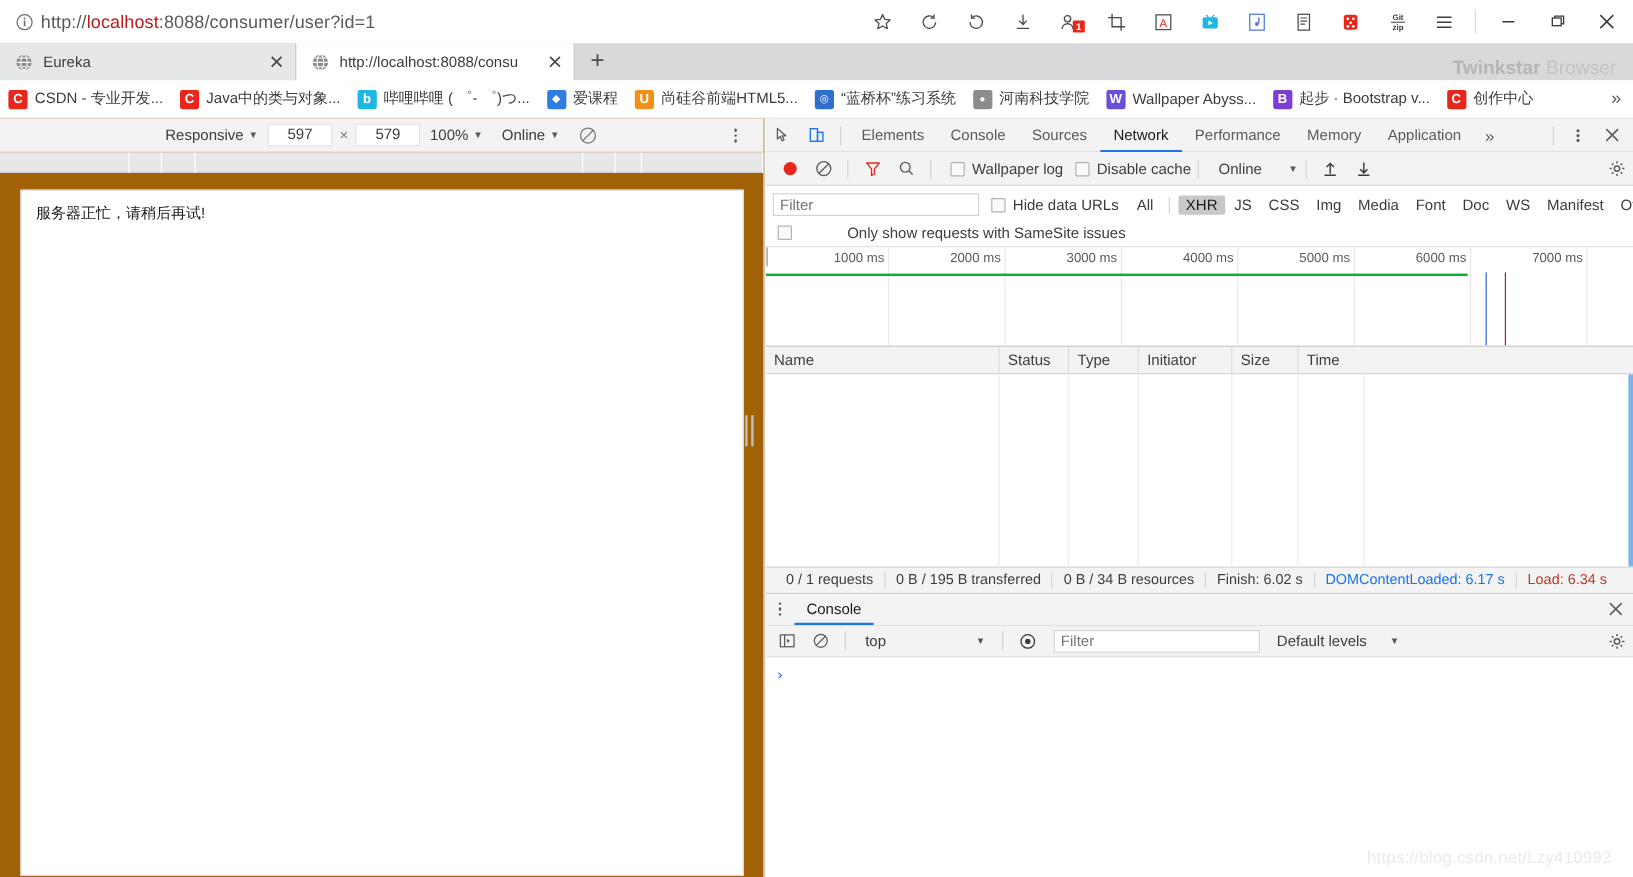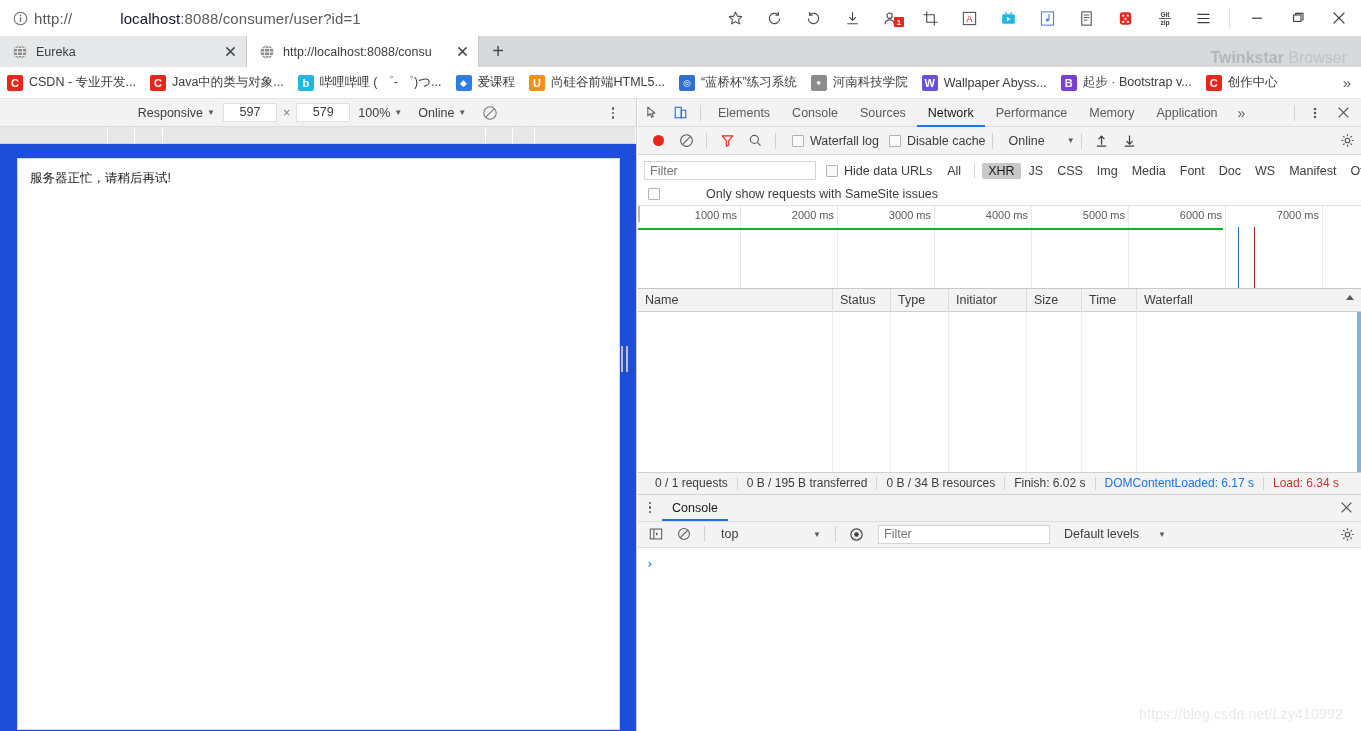--- a/index.html
+++ b/index.html
@@ -18,21 +18,21 @@
     background: #ffffff; display: flex; align-items: center;
   }
   .nav-info-icon {
     width: 28px; margin-left: 6px; display: flex;
     align-items: center; justify-content: center;
   }
   .url-text {
     font-size: 15px; color: #5a5a5a; letter-spacing: .1px;
     white-space: nowrap; flex: 0 0 auto;
   }
-  .url-text b { color: #0f172a; font-weight: 400; padding-left: 48px; }
+  .url-text b { color: #b91c1c; font-weight: 400; }
   .nav-spacer { flex: 1 1 auto; }
   .nav-icons { display: flex; align-items: center; gap: 0px; padding-right: 2px; }
   .nicon {
     width: 39px; height: 36px; display: flex; align-items: center;
     justify-content: center; position: relative; color: #4a4a4a;
   }
   .nicon svg { display: block; }
   .win-sep { width: 1px; height: 20px; background: #dcdcdc; margin: 0 6px; }
   .wbtn { width: 41px; height: 36px; display: flex; align-items: center; justify-content: center; color: #3c3c3c; }
   .badge {
@@ -83,21 +83,21 @@
     width: 16px; height: 16px; margin-right: 6px; flex: 0 0 16px;
     display: flex; align-items: center; justify-content: center;
     font-size: 11px; font-weight: bold; border-radius: 2px; color: #fff;
   }
   .bm-label { font-size: 12.5px; color: #3b3b3b; }
   .bm-overflow { margin-left: auto; padding-right: 10px; color: #555; font-size: 15px; }
 
   
   .device-pane {
     position: absolute; left: 0; top: 99px; width: 637px; height: 632px;
-    background: #1d4ed8; border-right: 1px solid #cfcfcf;
+    background: #a16207; border-right: 1px solid #cfcfcf;
   }
   .device-toolbar {
     height: 28px; background: #f3f3f3; border-bottom: 1px solid #dcdcdc;
     display: flex; align-items: center; justify-content: center; position: relative;
   }
   .dt-inner { display: flex; align-items: center; gap: 0px; }
   .dt-item {
     font-size: 12.5px; color: #3c3c3c; padding: 0 8px;
     display: flex; align-items: center; gap: 4px; white-space: nowrap;
   }
@@ -576,21 +576,21 @@
       </div>
       <div class="dt-ico-btn">
         <svg width="15" height="15" viewBox="0 0 16 16">
             <circle cx="6.8" cy="6.8" r="4.3" fill="none" stroke="#5a5a5a" stroke-width="1.2"></circle>
             <path d="M10 10l3.4 3.4" stroke="#5a5a5a" stroke-width="1.2"></path>
           </svg>
       </div>
       <div class="dt-vsep"></div>
       <div class="tb-group">
         <span class="chk"></span>
-        <span class="tb-label">Waterfall log</span>
+        <span class="tb-label">Wallpaper log</span>
       </div>
       <div class="tb-group">
         <span class="chk"></span>
         <span class="tb-label">Disable cache</span>
       </div>
       <div class="dt-vsep"></div>
       <div class="sel-online">
         <span>Online</span>
         <span class="dt-caret">▼</span>
       </div>
@@ -672,21 +672,20 @@
       <div class="ov-load" style="left:616px"></div>
     </div>
 
     <div class="grid-head">
       <div class="gh" style="width:195px">Name</div>
       <div class="gh" style="width:58px">Status</div>
       <div class="gh" style="width:58px">Type</div>
       <div class="gh" style="width:78px">Initiator</div>
       <div class="gh" style="width:55px">Size</div>
       <div class="gh" style="width:55px">Time</div>
-      <div class="gh" style="flex:1 1 auto"><span>Waterfall</span><span class="sort-arrow"></span></div>
     </div>
 
     <div class="grid-body">
       <div class="gb-col" style="width:195px"></div>
       <div class="gb-col" style="width:58px"></div>
       <div class="gb-col" style="width:58px"></div>
       <div class="gb-col" style="width:78px"></div>
       <div class="gb-col" style="width:55px"></div>
       <div class="gb-col" style="width:55px"></div>
       <div class="gb-col" style="flex:1 1 auto"></div>

